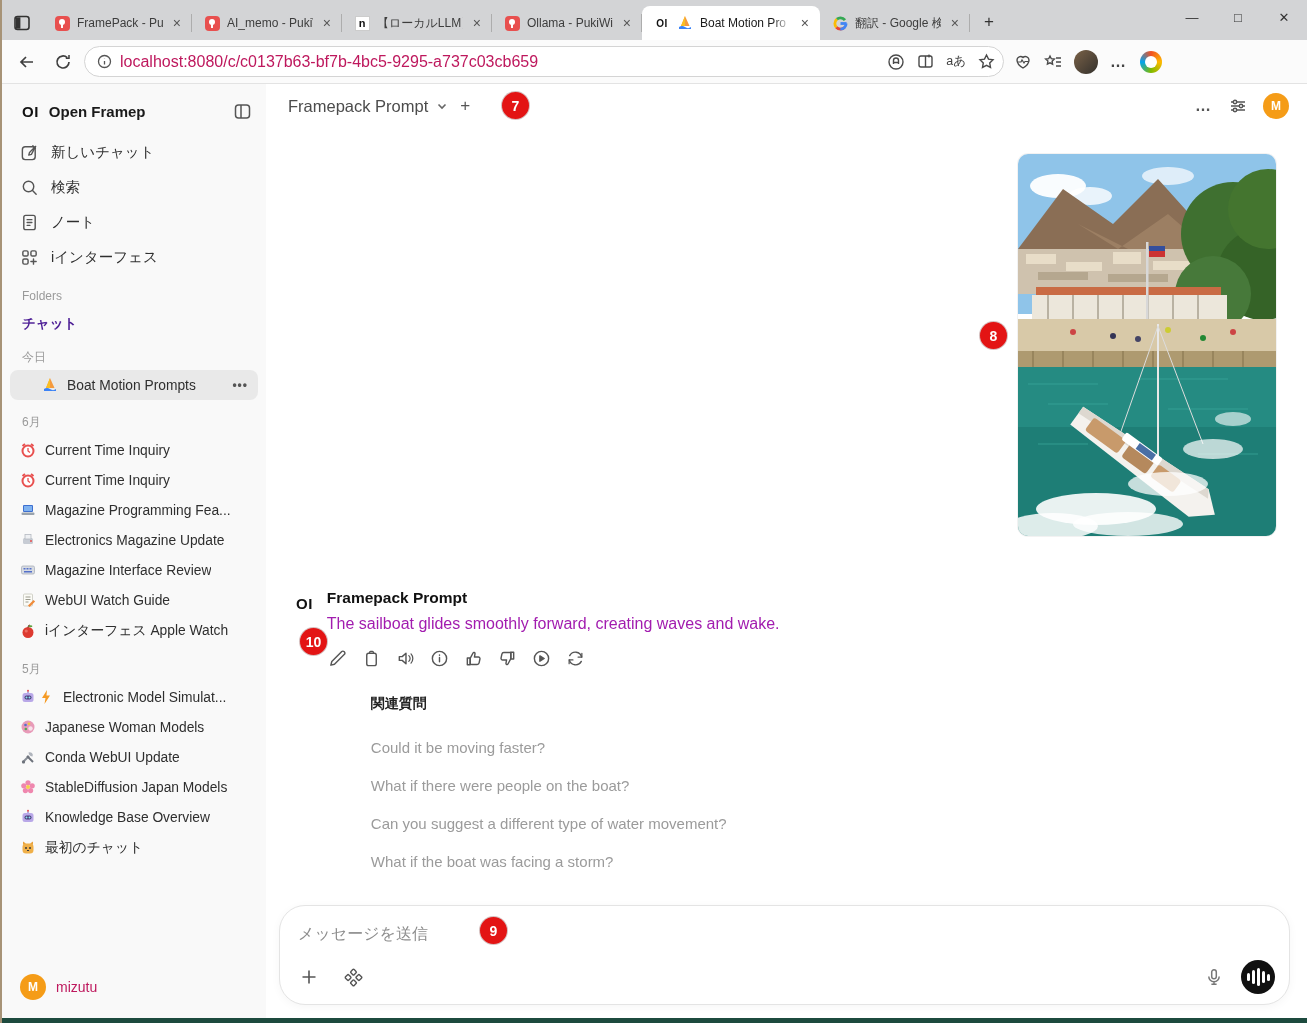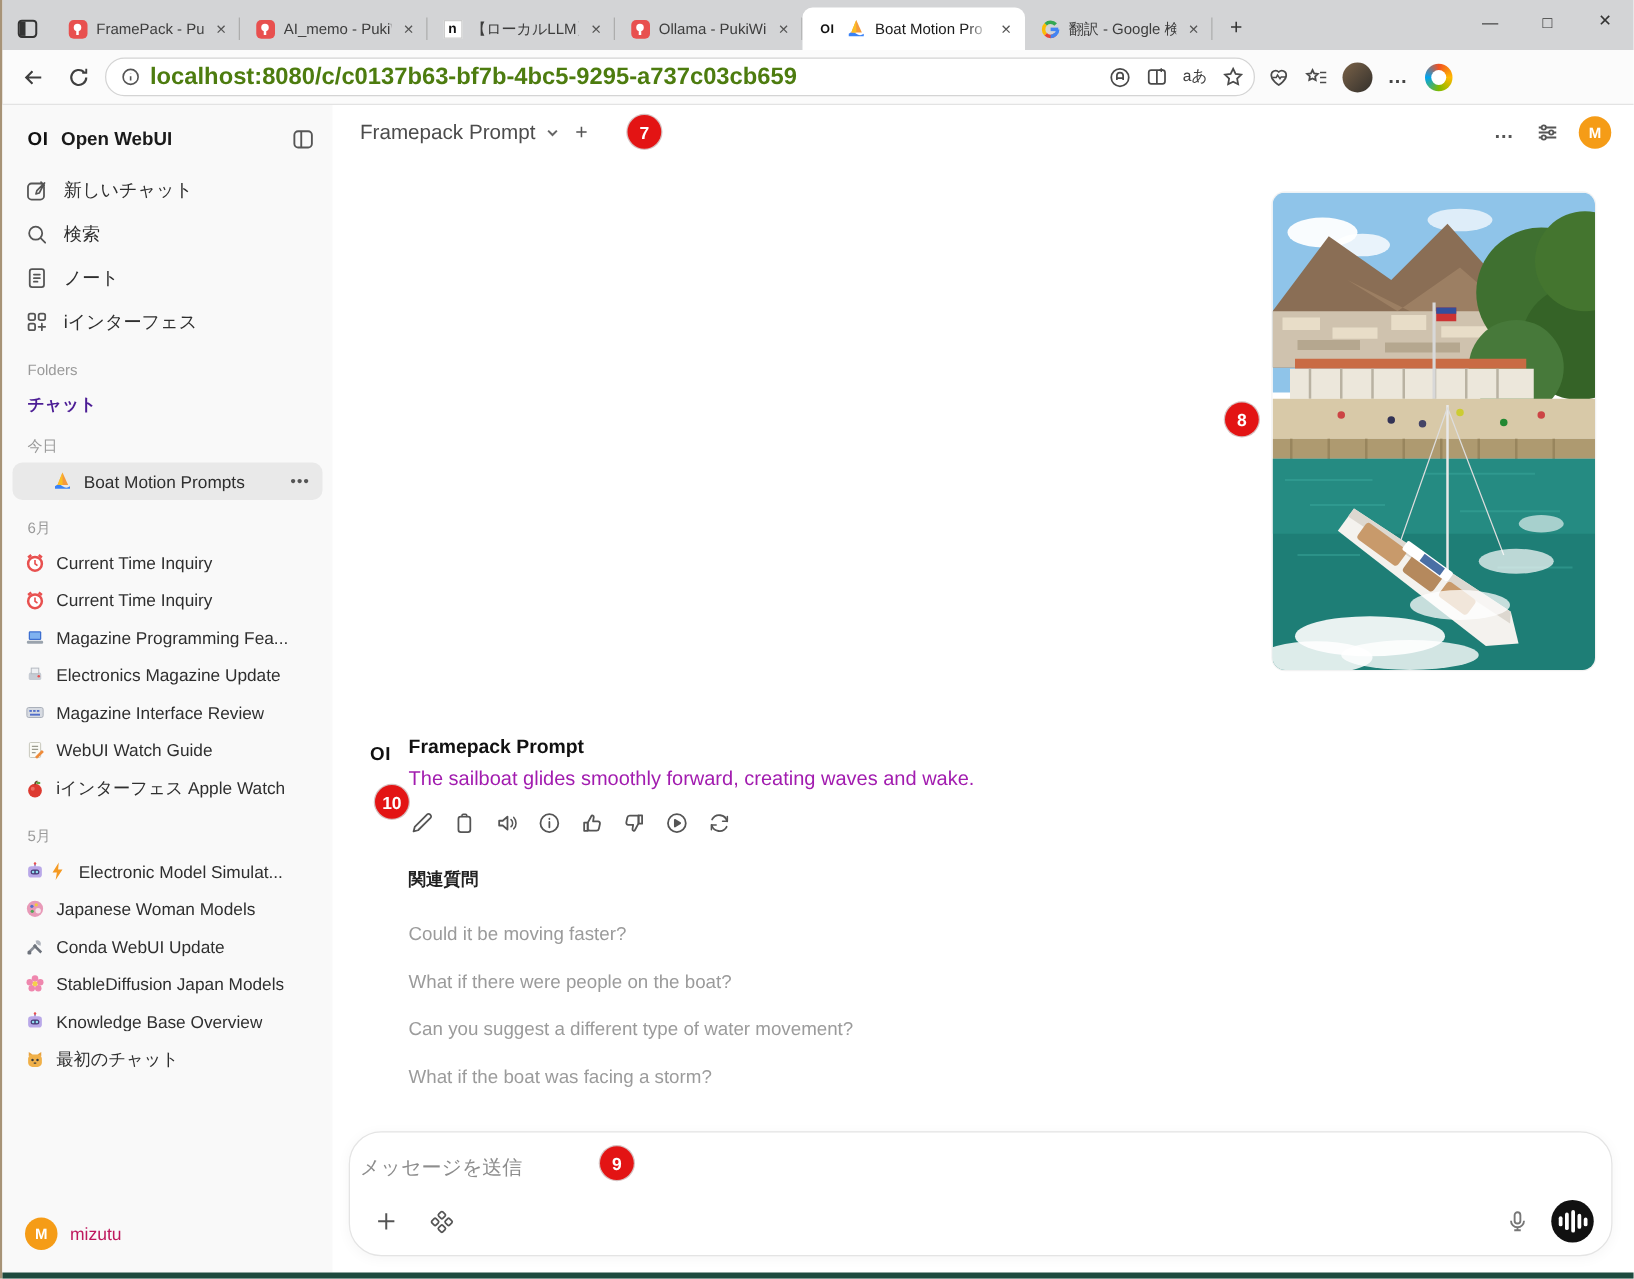--- a/index.html
+++ b/index.html
@@ -26,21 +26,21 @@
   .fav-oi { font-weight:800; font-size:10px; letter-spacing:.5px; color:#111; }
   .newtab-btn { width:30px; height:30px; margin:0 0 3px 4px; font-size:17px; color:#333;
     display:flex; align-items:center; justify-content:center; border-radius:6px; }
   .win-controls { margin-left:auto; display:flex; align-self:flex-start; }
   .win-controls span { width:46px; height:34px; display:flex; align-items:center; justify-content:center; font-size:13px; color:#333; }
 
   .toolbar { height:44px; background:#fbfbfb; display:flex; align-items:center; padding:0 10px; gap:6px; border-bottom:1px solid #e3e3e3; }
   .nav-btn { width:30px; height:30px; display:flex; align-items:center; justify-content:center; color:#3f3f3f; }
   .url-pill { flex:1; max-width:920px; height:31px; background:#fff; border:1px solid #d4d4d4; border-radius:16px;
     display:flex; align-items:center; padding:0 8px 0 12px; gap:8px; }
-  .url-text { flex:1; font-size:19px; color:#4d7c0f;font-weight:bold; }
+  .url-text { flex:1; font-size:16px; color:#be185d; }
   .pill-icons { display:flex; align-items:center; gap:12px; color:#4a4a4a; }
   .toolbar-right { display:flex; align-items:center; gap:12px; padding:0 4px; color:#4a4a4a; }
   .avatar-photo { width:24px; height:24px; border-radius:50%; background:linear-gradient(135deg,#7a6248,#33302c); }
   .copilot { width:22px; height:22px; border-radius:50%; background:conic-gradient(#f25022,#ffb900,#7fba00,#00a4ef,#f25022); position:relative; }
   .copilot::after{ content:""; position:absolute; inset:5px; background:#fff; border-radius:50%; }
 
   
   .app { position:relative; display:flex; height:934px; background:#fff; }
 
   .sidebar { width:264px; background:#f9f9f9; padding:10px 8px 0 8px; position:relative; flex:0 0 264px; }
@@ -73,26 +73,26 @@
 
   .boat-card { position:absolute; top:70px; right:31px; width:258px; height:382px; border-radius:10px; overflow:hidden; box-shadow:0 0 0 1px rgba(0,0,0,.05); }
 
   .resp { position:absolute; left:30px; top:505px; width:660px; }
   .resp-row { display:flex; gap:14px; }
   .resp-avatar { font-weight:800; font-size:15px; color:#111; letter-spacing:.5px; padding-top:6px; }
   .resp-name { font-weight:700; font-size:15.5px; color:#111; margin-bottom:8px; }
   .resp-text { font-size:16px; color:#a21caf; margin-bottom:14px; }
   .action-row { display:flex; gap:12px; color:#606060; }
   .action-btn { width:22px; height:22px; display:flex; align-items:center; justify-content:center; }
-  .related { margin-top:26px; }
+  .related { margin-top:26px;margin-left:44px; }
   .related-title { font-size:14px; font-weight:700; color:#222; margin-bottom:16px; }
   .rq { font-size:15px; color:#9b9b9b; padding:10px 0 11px; }
 
   .composer { position:absolute; left:13px; right:17px; bottom:13px; height:100px; background:#fff;
-    border:1px solid #e4e4e4; border-radius:26px; box-shadow:0 2px 10px rgba(0,0,0,.04); padding:18px 18px 12px 8px; }
+    border:1px solid #e4e4e4; border-radius:26px; box-shadow:0 2px 10px rgba(0,0,0,.04); padding:18px 18px 12px 18px; }
   .placeholder { font-size:16px; color:#8d8d8d; }
   .composer-bottom { position:absolute; left:14px; right:14px; bottom:10px; display:flex; align-items:center; gap:14px; color:#555; }
   .c-btn { width:30px; height:30px; display:flex; align-items:center; justify-content:center; border-radius:50%; }
   .c-right { margin-left:auto; display:flex; align-items:center; gap:12px; }
   .voice-btn { width:34px; height:34px; border-radius:50%; background:#111; display:flex; align-items:center; justify-content:center; gap:2px; }
   .voice-btn i { display:block; width:3px; background:#fff; border-radius:2px; }
 
   .badge { position:absolute; width:27px; height:27px; border-radius:50%; background:#e31414; color:#fff;
     font-size:14px; font-weight:700; display:flex; align-items:center; justify-content:center; z-index:50;
     box-shadow:0 0 0 1px rgba(90,0,0,.25); }
@@ -232,21 +232,21 @@
       <span class="avatar-photo"></span>
       <span style="letter-spacing:2px;font-weight:bold;color:#444;">…</span>
       <span class="copilot"></span>
     </div>
   </div>
 
   <div class="app">
     <aside class="sidebar">
       <div class="sb-head">
         <span class="oi-logo">OI</span>
-        <span class="sb-title">Open WebUI</span>
+        <span class="sb-title">Open Framep</span>
         <span class="sb-toggle">
           <svg width="19" height="19" viewBox="0 0 19 19" fill="none" stroke="#555" stroke-width="1.5">
               <rect x="2.5" y="3" width="14" height="13" rx="3"></rect>
               <path d="M8 3v13"></path>
             </svg>
         </span>
       </div>
       <div id="sb-nav">
           <div class="nav-item">
             <span>

